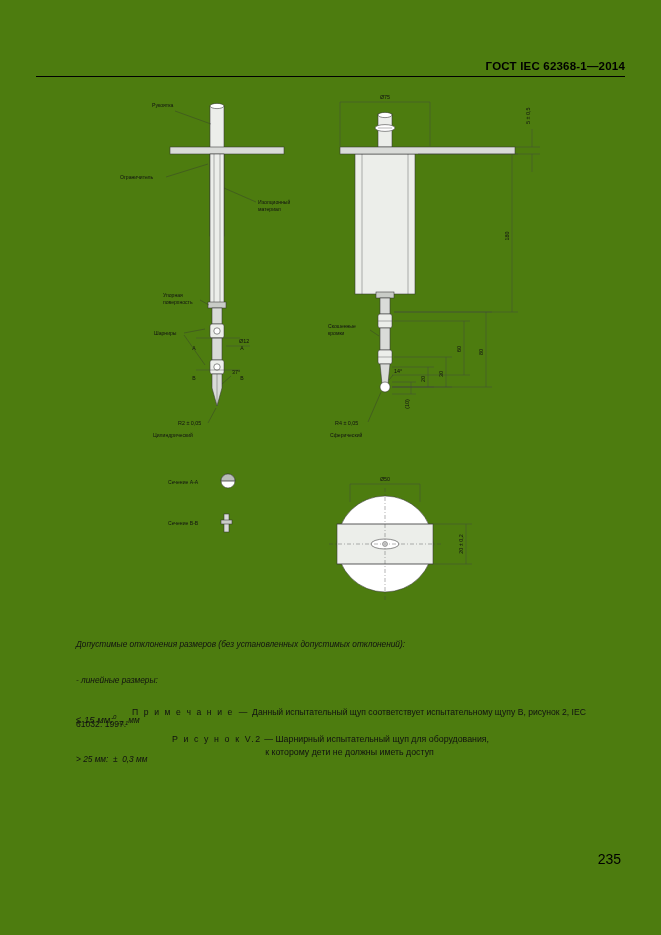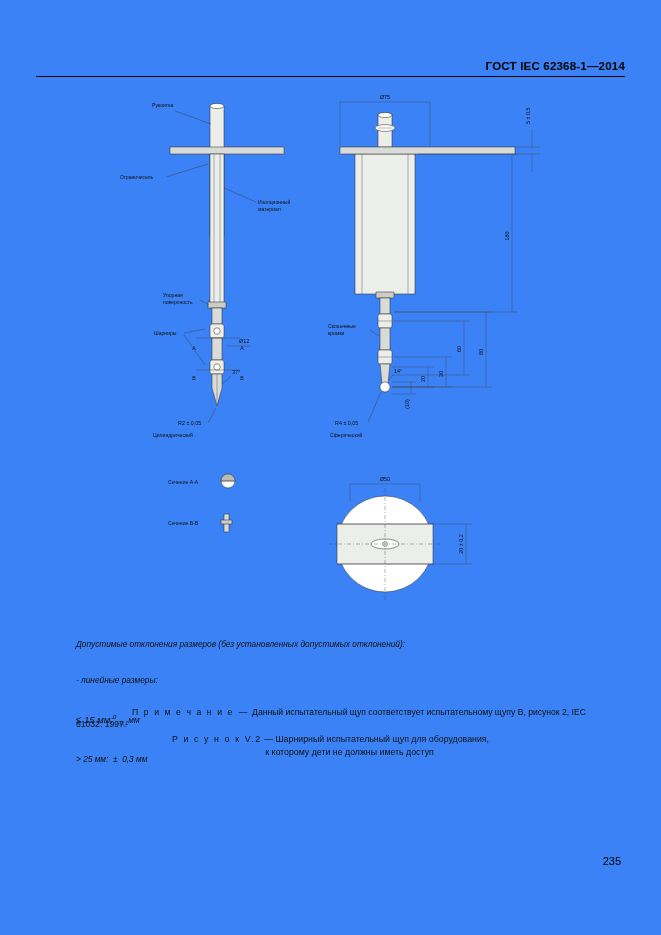--- a/index.html
+++ b/index.html
@@ -8,21 +8,21 @@
     background: #ffffff;
   }
   body {
     font-family: "Liberation Sans", sans-serif;
     color: #1a1a1a;
   }
   .page {
     position: relative;
     width: 661px;
     height: 935px;
-    background: #3b82f6;
+    background: #4d7c0f;
     overflow: hidden;
   }
   .header {
     position: absolute;
     top: 60px;
     right: 36px;
     font-size: 11.5px;
     font-weight: bold;
     letter-spacing: 0.2px;
     color: #000;
@@ -32,21 +32,21 @@
     left: 36px;
     right: 36px;
     top: 76px;
     height: 1px;
     background: #000;
   }
   .footer-page {
     position: absolute;
     right: 40px;
     bottom: 68px;
-    font-size: 11px;
+    font-size: 14px;
     color: #000;
   }
 
   
   .drawing {
     position: absolute;
     left: 0;
     top: 84px;
     width: 661px;
     height: 520px;

